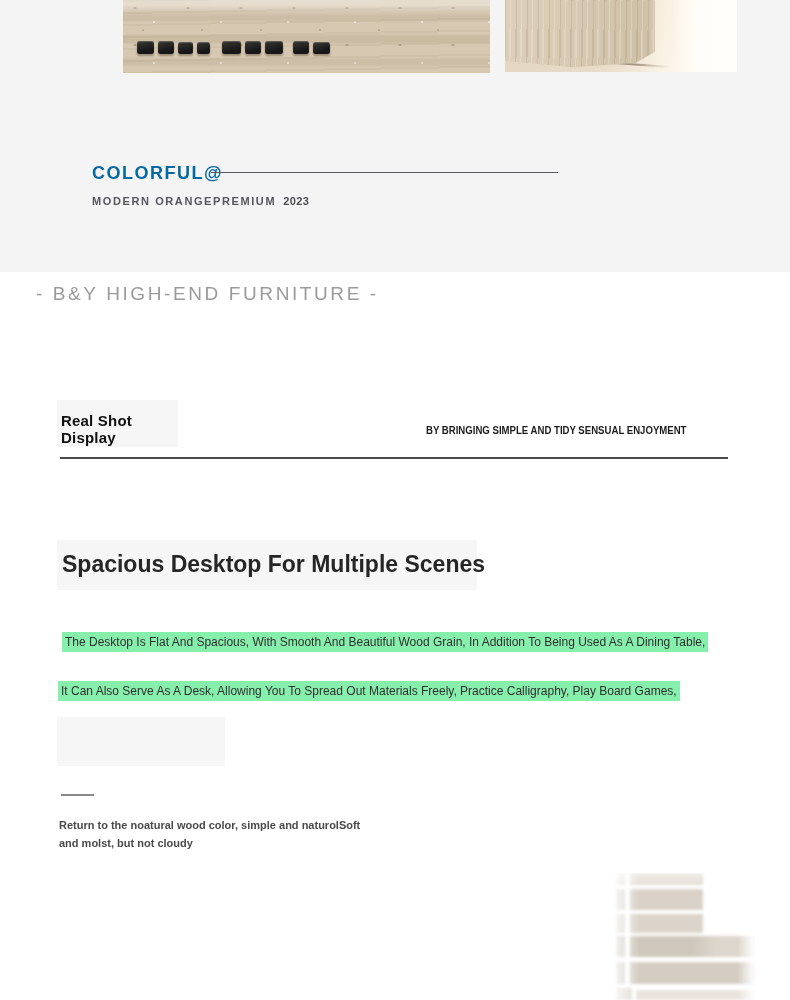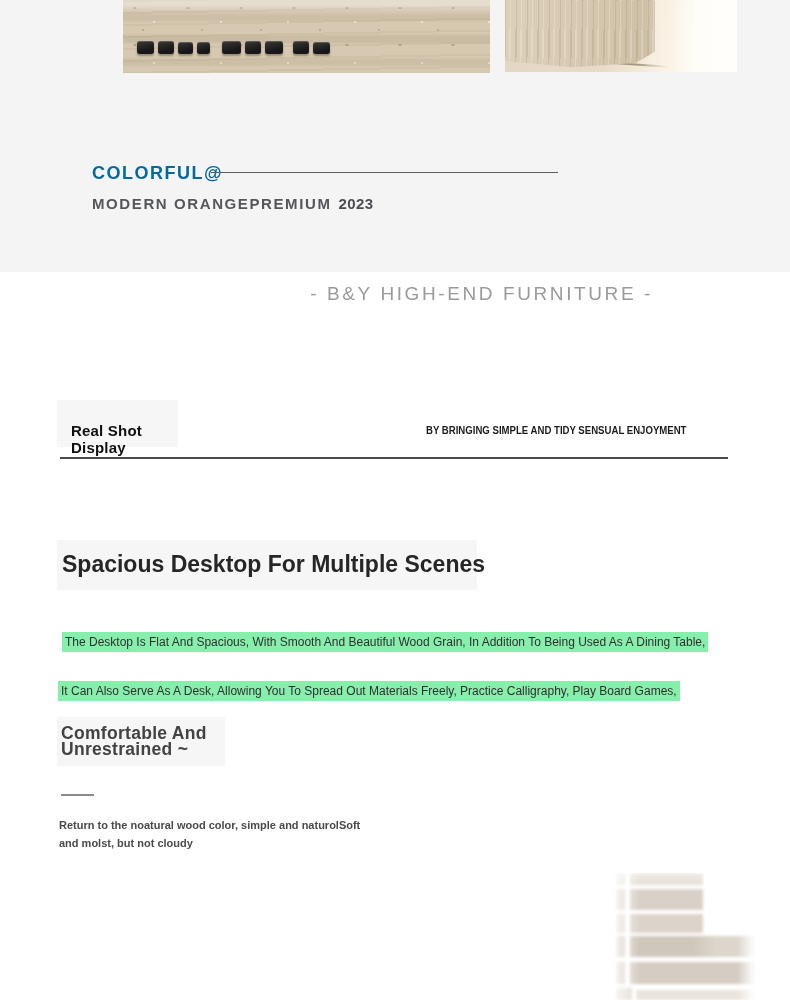--- a/index.html
+++ b/index.html
@@ -57,30 +57,30 @@
       linear-gradient(90deg,#ddd0ba 0%,#d6c8b0 55%,#cdbfa5 100%);
     clip-path:polygon(0 0,100% 0,100% 74%,87% 90%,45% 96%,0 87%);
   }
   .leg-glow{position:absolute;inset:0;
     background:linear-gradient(90deg,rgba(255,255,255,0) 60%,rgba(250,240,225,.45) 72%,rgba(255,253,248,.9) 82%,#fffefb 93%);}
 
   
   .brand-logo{position:absolute;left:92px;top:163px;font-size:18px;font-weight:bold;
     letter-spacing:1.5px;color:#0369a1;}
   .brand-line{position:absolute;left:211px;top:172px;width:347px;height:1px;background:#5c5d63;}
-  .brand-sub{position:absolute;left:92px;top:195px;font-size:15px;font-weight:bold;
+  .brand-sub{position:absolute;left:92px;top:195px;font-size:11px;font-weight:bold;
     letter-spacing:1.6px;color:#55565b;}
   .brand-year{margin-left:7px;letter-spacing:.4px;color:#4c4d52;}
 
   
-  .banner-title{position:absolute;left:0;top:283px;width:653px;margin:0;text-align:right;
+  .banner-title{position:absolute;left:0;top:283px;width:653px;margin:0;text-align:left;
     text-indent:36px;font-size:19px;font-weight:400;color:#9a9a9a;letter-spacing:2.6px;}
 
   .realshot-block{position:absolute;left:57px;top:400px;width:121px;height:47px;background:#f6f6f7;}
-  .realshot-title{margin:10px;padding:12px 0 0 4px;font-size:15px;font-weight:bold;
+  .realshot-title{margin:0;padding:12px 0 0 4px;font-size:15px;font-weight:bold;
     color:#101010;letter-spacing:.2px;}
   .tagline{position:absolute;left:426px;top:425px;font-size:10px;font-weight:bold;color:#1b1b1b;
     letter-spacing:0;transform:scaleX(.96);transform-origin:left;white-space:nowrap;}
   .divider{position:absolute;left:60px;top:457px;width:668px;height:2px;background:#4a4a4a;}
 
   .feature-block{position:absolute;left:57px;top:540px;width:420px;height:50px;background:#f6f6f7;}
   .feature-title{margin:0;padding:11px 0 0 5px;font-size:23px;font-weight:bold;color:#262626;
     letter-spacing:0;white-space:nowrap;}
 
   .body-line{position:absolute;margin:0;font-size:12px;font-weight:500;color:#303030;
@@ -161,24 +161,20 @@
   <div class="divider"></div>
 
   <div class="feature-block">
     <h2 class="feature-title">Spacious Desktop For Multiple Scenes</h2>
   </div>
 
   <p class="body-line body1"><span>The Desktop Is Flat And Spacious, With Smooth And Beautiful Wood Grain, In Addition To Being Used As A Dining Table,</span></p>
   <p class="body-line body2"><span>It Can Also Serve As A Desk, Allowing You To Spread Out Materials Freely, Practice Calligraphy, Play Board Games,</span></p>
 
   <div class="comfort-block"></div>
-  <div class="comfort-text">
-    <span>Comfortable And</span><br>
-    <span>Unrestrained ~</span>
-  </div>
 
   <div class="dash"></div>
 
   <p class="note">
     <span>Return to the noatural wood color, simple and naturolSoft</span><br>
     <span>and molst, but not cloudy</span>
   </p>
 
   <figure class="img-bottom">
     <div class="blurwrap">

